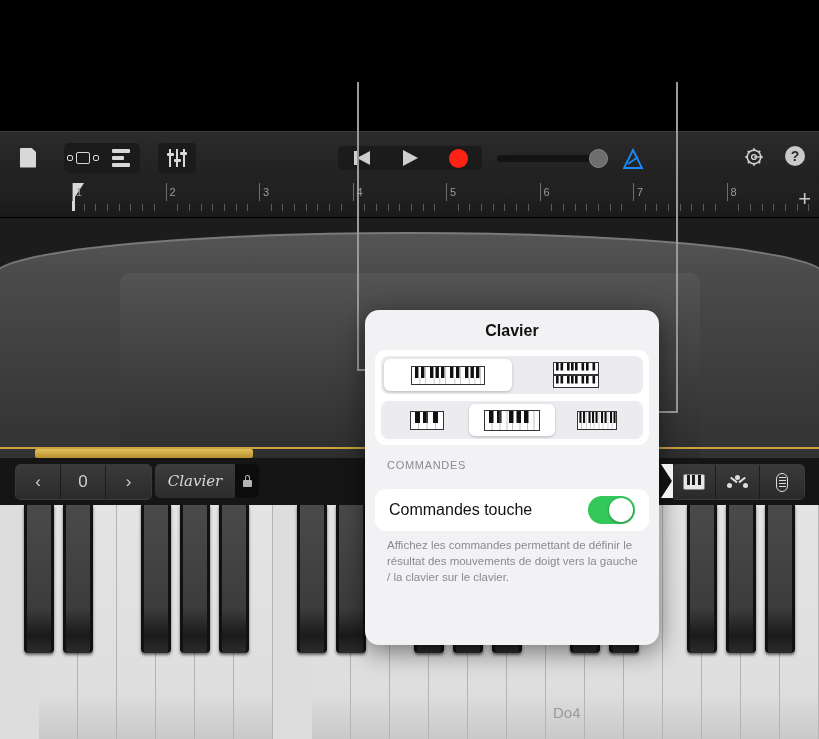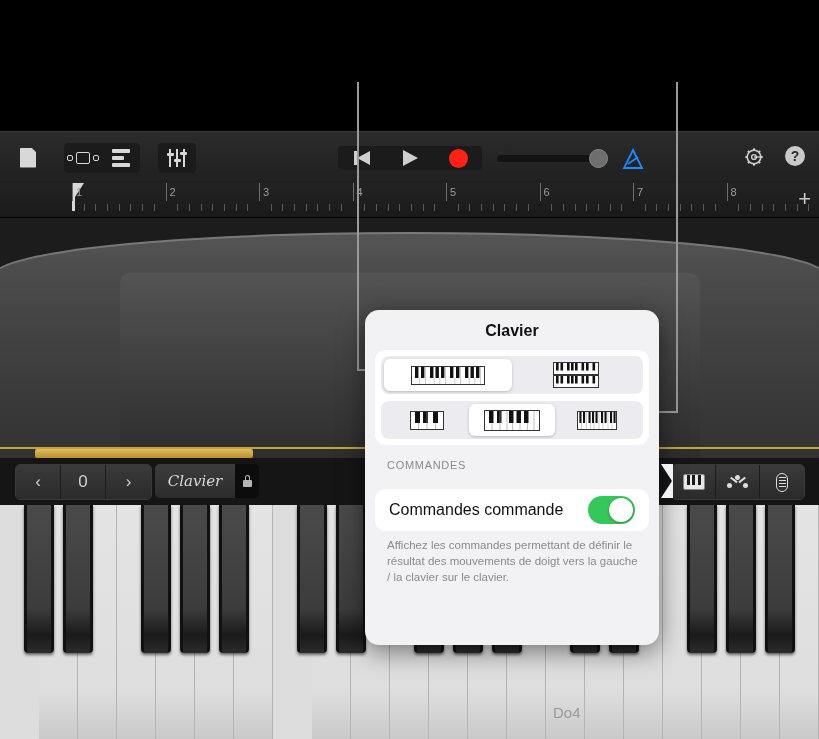--- a/index.html
+++ b/index.html
@@ -671,21 +671,21 @@
           </svg>
         </div>
       </div>
     </div>
 
     <div class="section-label">COMMANDES</div>
 
 
     <div class="card" style="margin-top:12px;">
       <div class="toggle-row">
-        <div class="toggle-label">Commandes commande</div>
+        <div class="toggle-label">Commandes touche</div>
         <div class="switch on">
           <div class="knob"></div>
         </div>
       </div>
     </div>
     <div class="helptext">Affichez les commandes permettant de définir le résultat des mouvements de doigt vers la gauche / la clavier sur le clavier.</div>
   </div>
 
 </div>
 

